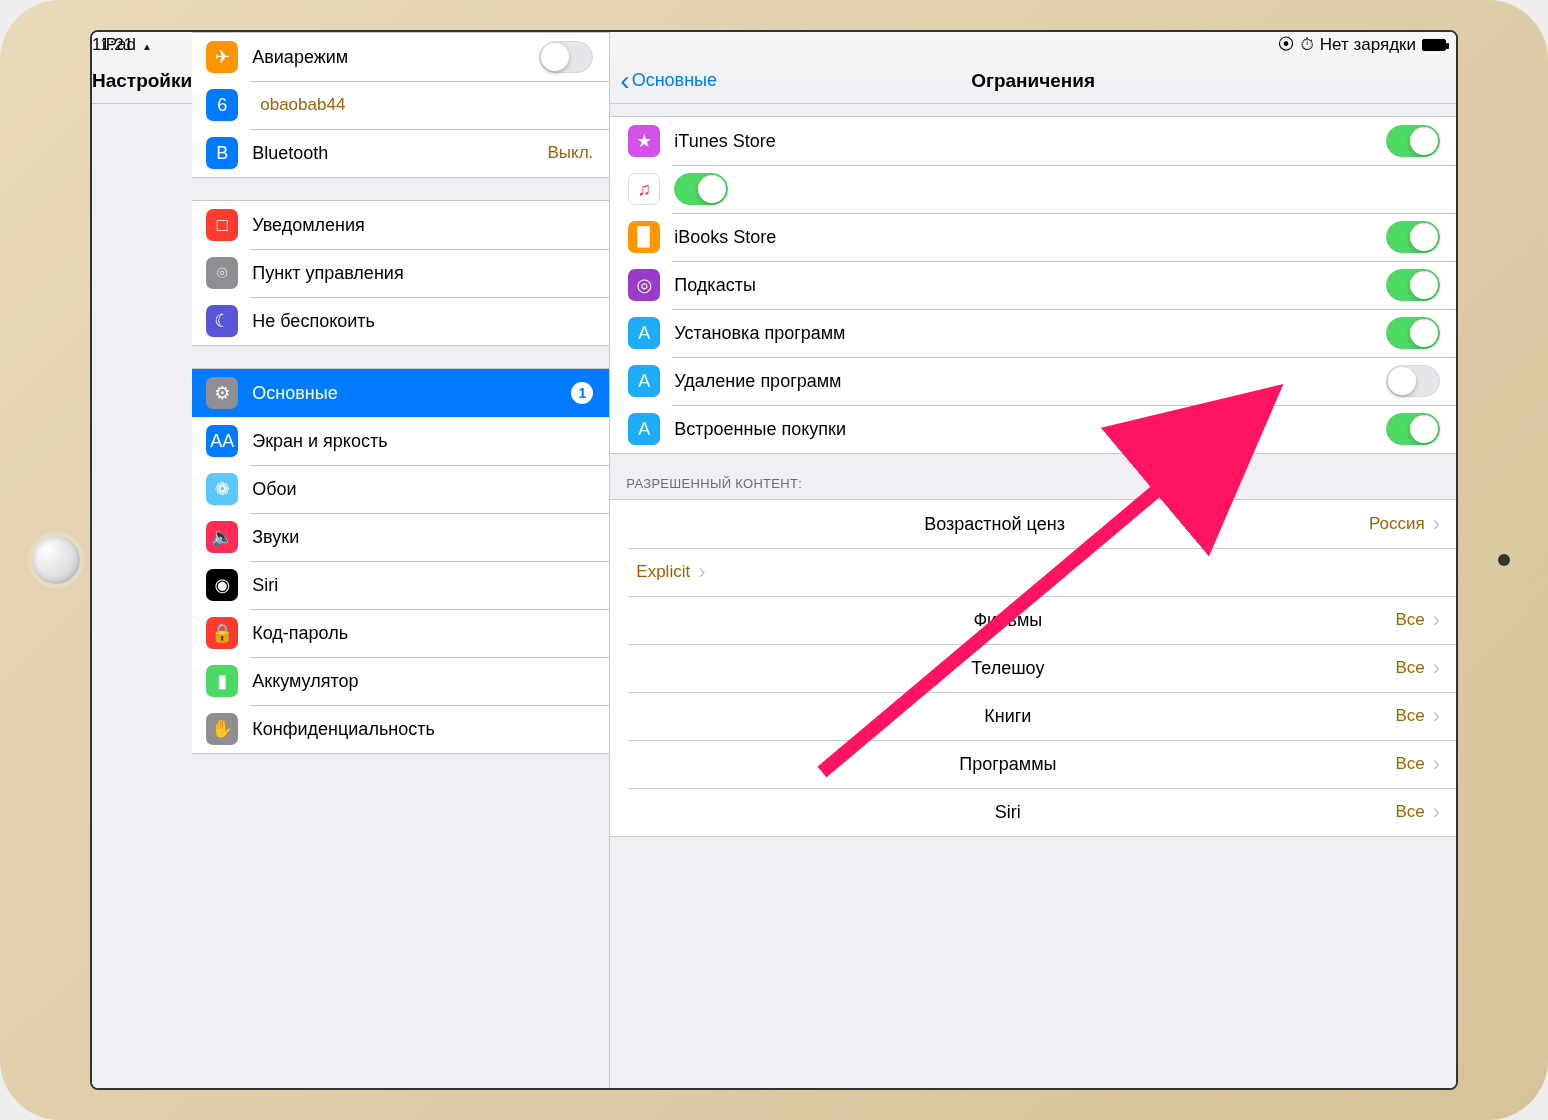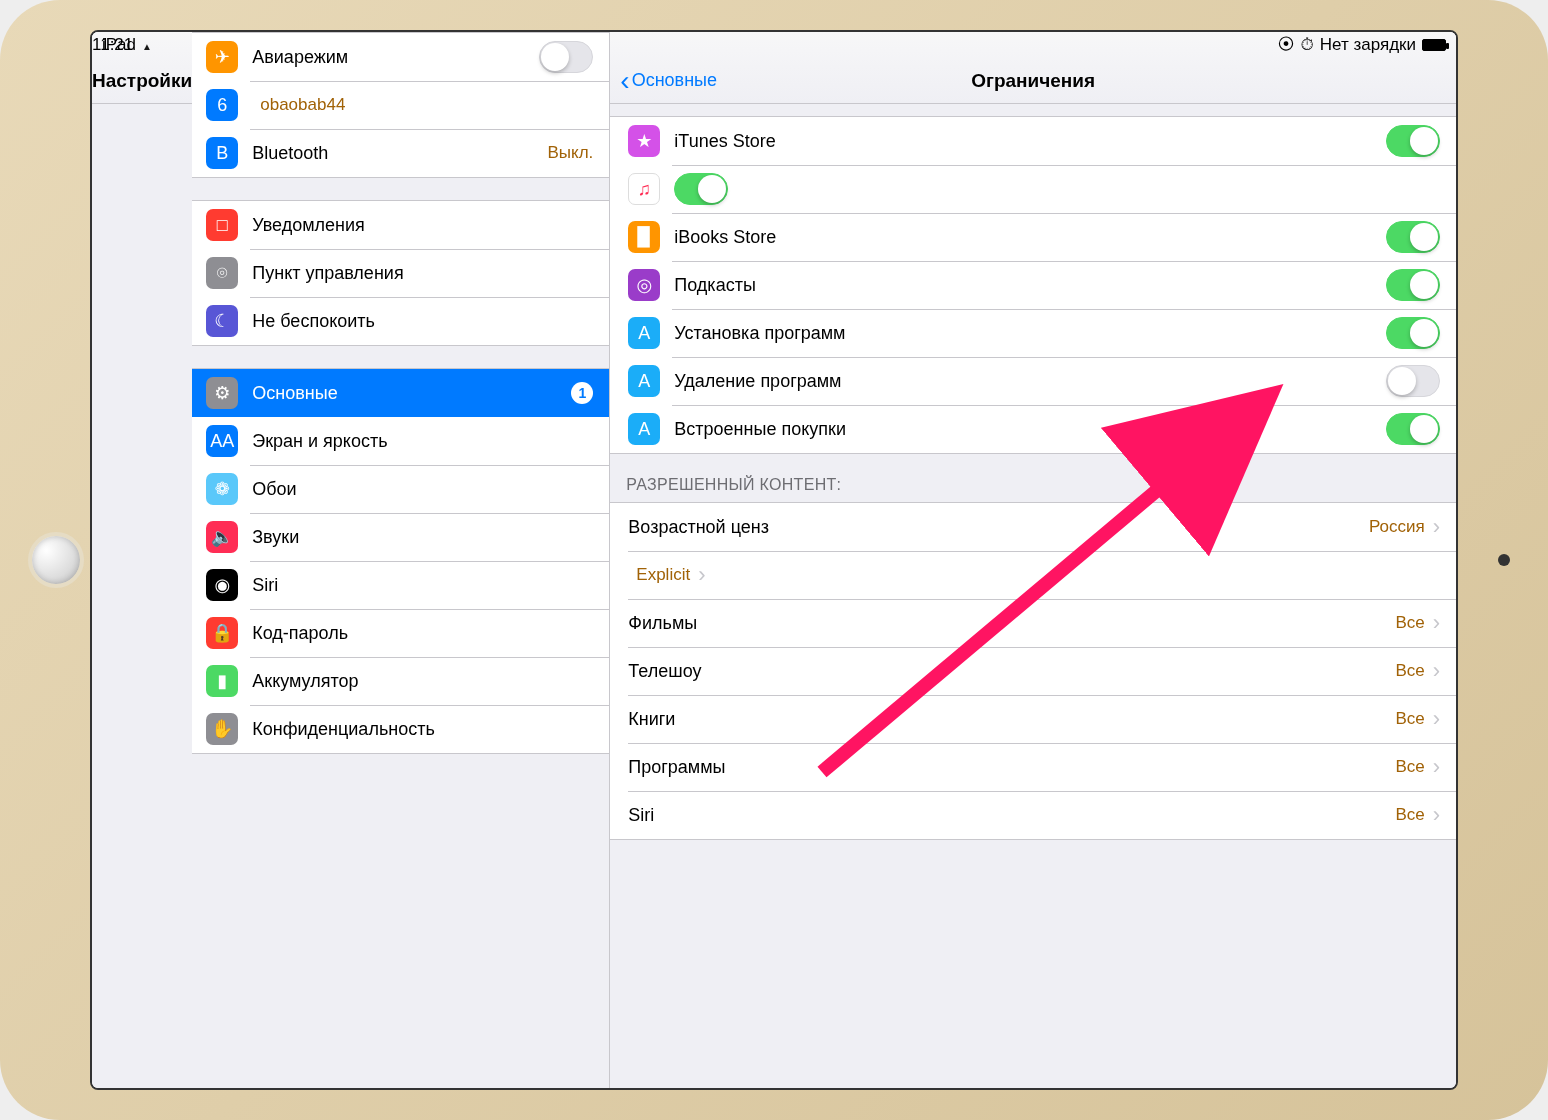--- a/index.html
+++ b/index.html
@@ -37,21 +37,21 @@
   
   .pane-left { width: 38%; height:100%; background:#efeff4; border-right:1px solid #c8c7cc; display:flex; flex-direction:row;}
   .pane-right { flex:1; height:100%; background:#efeff4; display:flex; flex-direction:column;}
   .nav-header { height: 72px; padding-top:26px; background:linear-gradient(#f7f7f8,#efeff4); border-bottom:1px solid #c8c7cc; display:flex; align-items:center; position:relative;}
   .nav-title { flex:1; text-align:center; font-weight:600; font-size:19px; color:#000;}
   .nav-back { position:absolute; left:10px; color:#007aff; font-size:18px; display:flex; align-items:center; cursor:pointer;}
   .nav-back .chev { font-size:28px; line-height:1; margin-right:2px; font-weight:300;}
   .scroll { overflow-y:auto; flex:1;}
   .group { margin-top: 22px; background:#fff; border-top:1px solid #c8c7cc; border-bottom:1px solid #c8c7cc;}
   .group:first-child { margin-top: 0;}
-  .group-header { font-size:16px; color:#6d6d72; padding: 22px 16px 8px; text-transform:uppercase; letter-spacing:.3px;}
+  .group-header { font-size:13px; color:#6d6d72; padding: 22px 16px 8px; text-transform:uppercase; letter-spacing:.3px;}
   .row { display:flex; align-items:center; min-height:48px; padding: 6px 16px 6px 14px; position:relative;}
   .row + .row::before { content:""; position:absolute; left:58px; right:0; top:0; height:1px; background:#c8c7cc;}
   .row.selected { background:#007aff; color:#fff;}
   .row.selected + .row::before { display:none;}
   .row .icon { width:32px; height:32px; border-radius:7px; margin-right:14px; display:flex; align-items:center; justify-content:center; color:#fff; font-size:18px; flex:none;}
   .row .label { flex:1; font-size:18px; color:#000;}
   .row.selected .label { color:#fff;}
   .row .value { font-size:17px; color:#a16207; margin-left:8px;}
   .row .chevron { color:#c7c7cc; font-size:22px; margin-left:8px; font-weight:300;}
   .badge { background:#fff; color:#007aff; min-width:22px; height:22px; border-radius:11px; display:inline-flex; align-items:center; justify-content:center; font-size:14px; font-weight:600; padding:0 6px;}
@@ -220,21 +220,21 @@
             </div>
             <div class="row">
               <div class="icon" style="background: rgb(27, 173, 248); color: rgb(255, 255, 255);">A</div>
               <div class="label">Встроенные покупки</div>
               <div class="toggle on">
                 <div class="knob"></div>
               </div>
             </div>
           </div>
           <div class="group-header">РАЗРЕШЕННЫЙ КОНТЕНТ:</div>
-          <div class="group" style="margin-top: 0px;">
+          <div class="group" style="margin-top: 0px; text-align: center;">
             <div class="row noicon">
               <div class="label">Возрастной ценз</div>
               <span class="value">Россия</span>
               <span class="chevron">›</span>
             </div>
             <div class="row noicon">
               <span class="value">Explicit</span>
               <span class="chevron">›</span>
             </div>
             <div class="row noicon">

